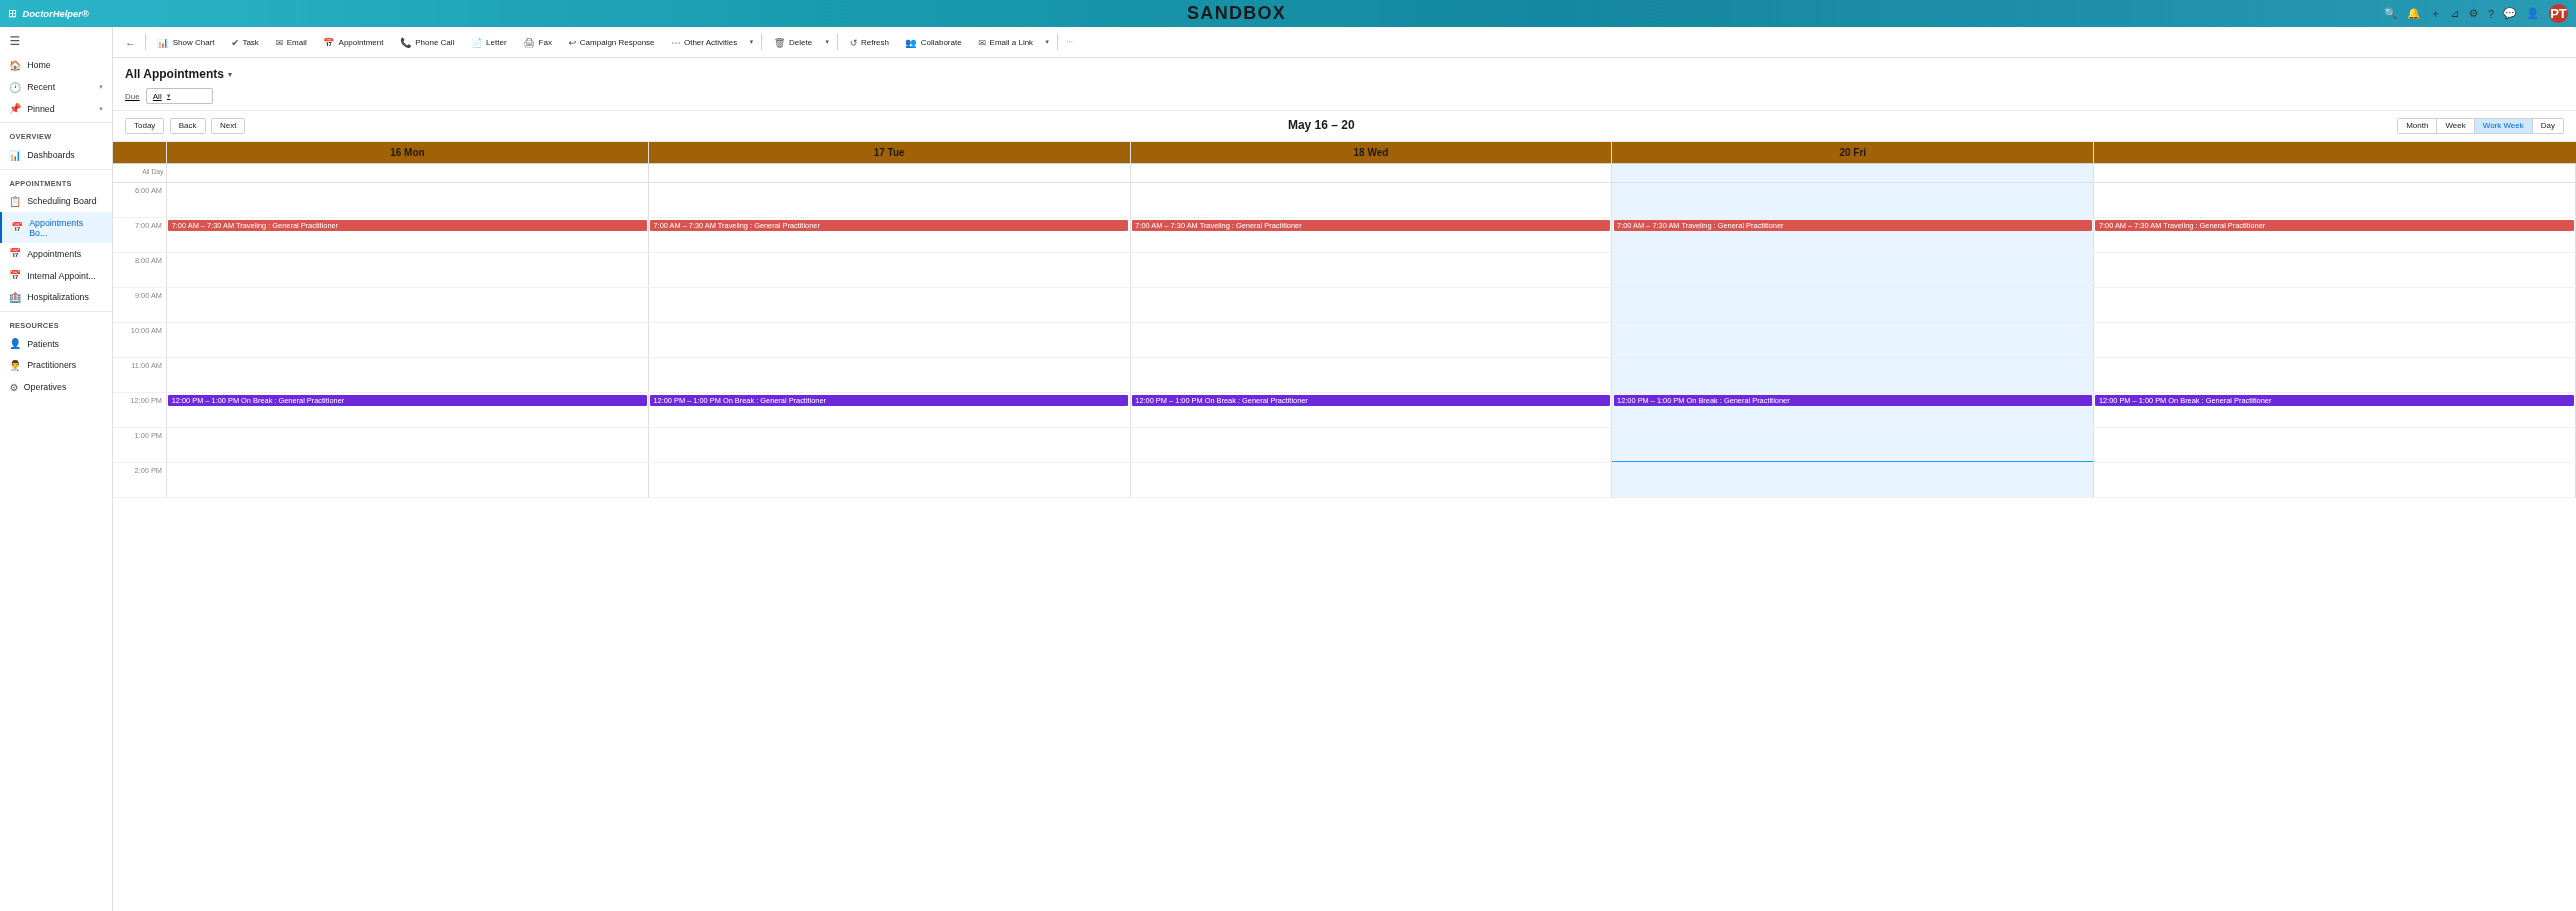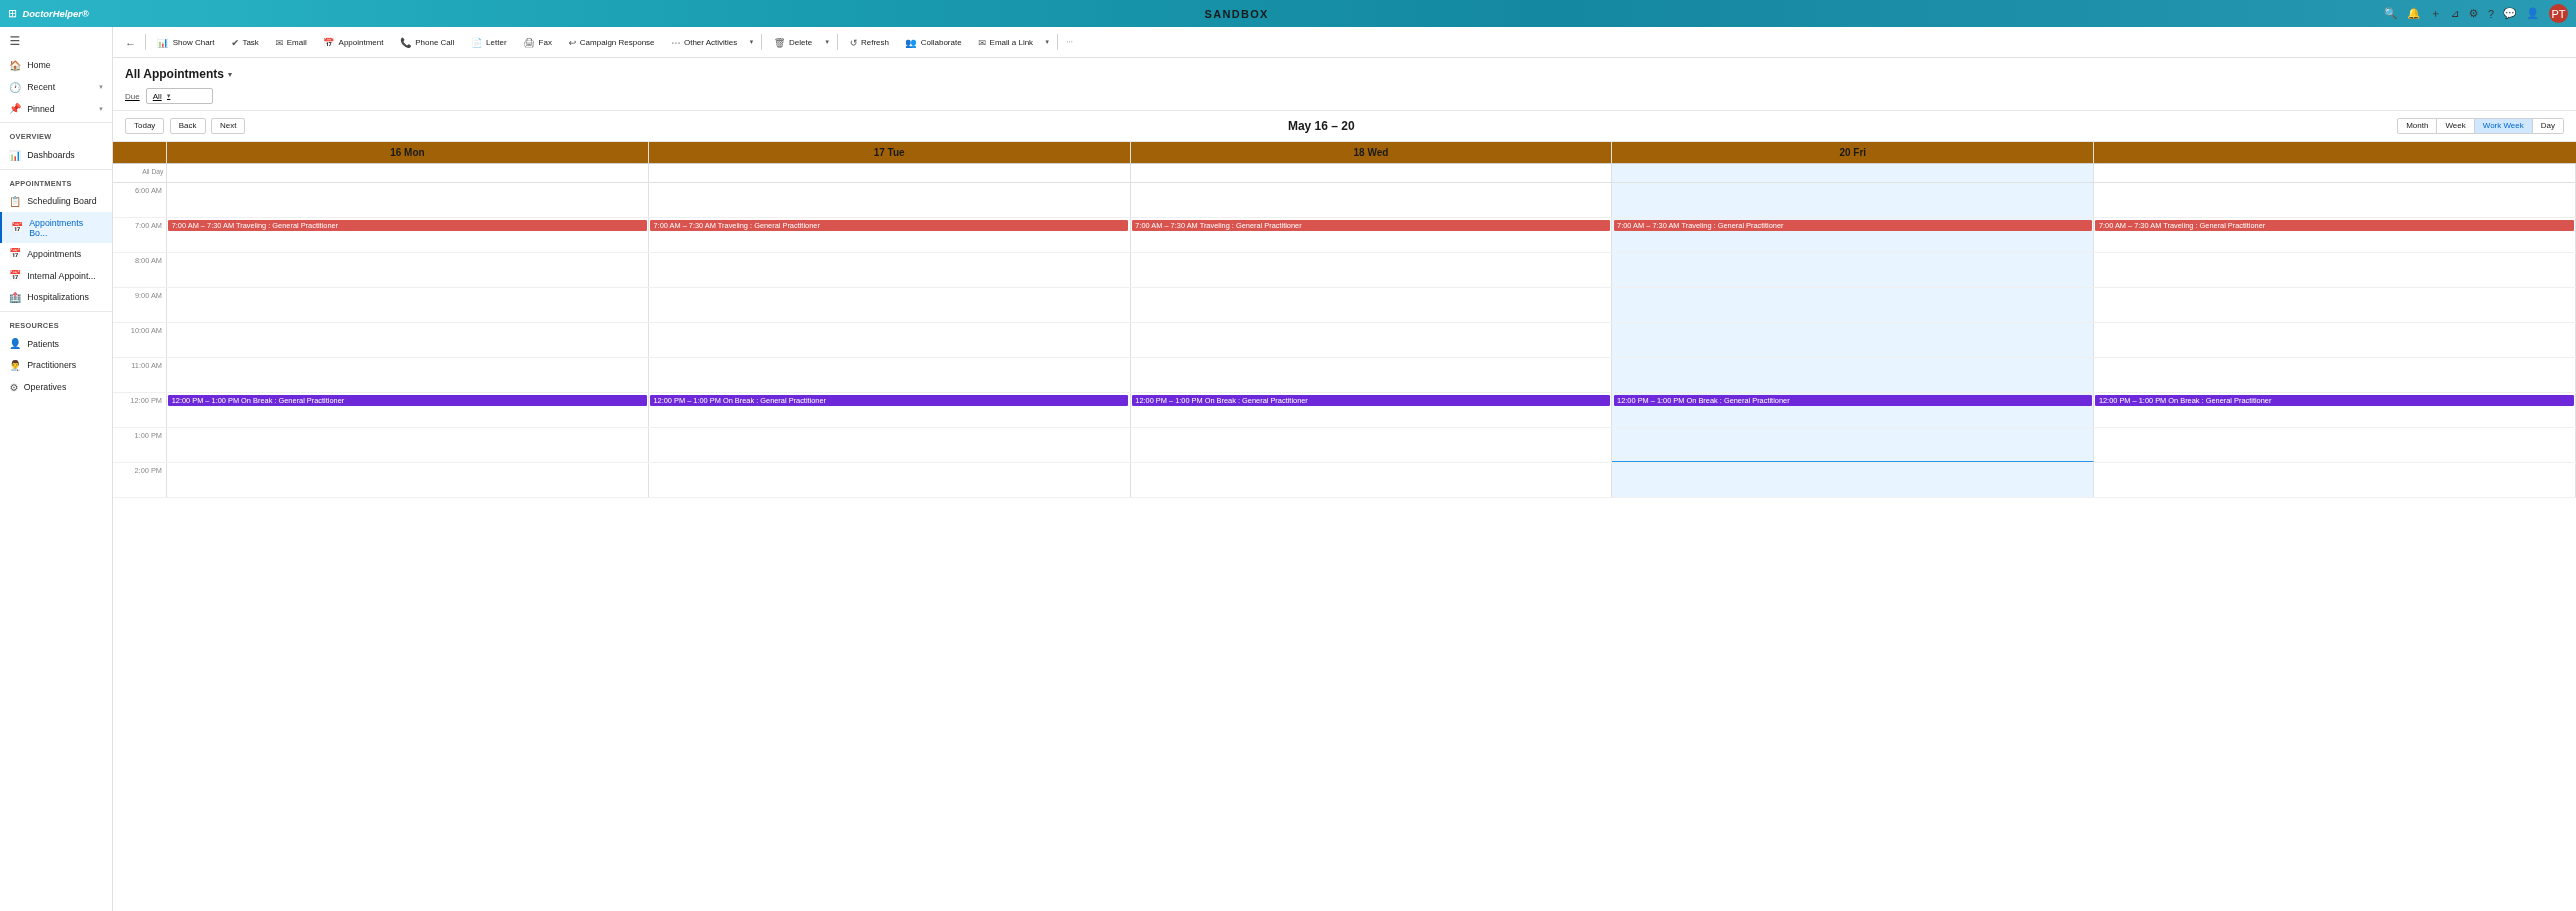--- a/index.html
+++ b/index.html
@@ -11,24 +11,24 @@
       background: linear-gradient(90deg, #2bb5c8 0%, #1a9db0 30%, #1488a0 60%, #1e8fa8 80%, #2a9bb5 100%);
       display: flex;
       align-items: center;
       padding: 0 8px;
       gap: 5.4px;
       flex-shrink: 0;
     }
     .app-bar-grid { color: #fff; font-size: 10.8px; cursor: pointer; }
     .app-bar-logo { color: #fff; font-weight: 700; font-size: 9.4px; display: flex; align-items: center; gap: 2.7px; }
     .app-bar-logo-wave { font-style: italic; }
-    .app-bar-title { flex: 1; text-align: center; color: #1a1a1a; font-size: 11px; font-weight: 600; letter-spacing: 1.3px; }
+    .app-bar-title { flex: 1; text-align: center; color: #1a1a1a; font-size: 18px; font-weight: 600; letter-spacing: 1.3px; }
     .app-bar-icons { display: flex; align-items: center; gap: 9.4px; color: #333; font-size: 10.8px; }
     .app-bar-icon { cursor: pointer; color: #333; }
-    .app-bar-avatar { width: 19px; height: 19px; border-radius: 50%; background: #c0392b; color: #fff; display: flex; align-items: center; justify-content: center; font-size: 11px; font-weight: 400; cursor: pointer; }
+    .app-bar-avatar { width: 19px; height: 19px; border-radius: 50%; background: #c0392b; color: #fff; display: flex; align-items: center; justify-content: center; font-size: 13px; font-weight: 700; cursor: pointer; }
 
     
     .main-layout { display: flex; flex: 1; overflow: hidden; }
 
     
     .sidebar { width: 113px; background: #fff; border-right: 0.7px solid #e0e0e0; display: flex; flex-direction: column; overflow-y: auto; flex-shrink: 0; }
     .sidebar-hamburger { padding: 6.7px 9.4px; cursor: pointer; font-size: 12px; color: #555; }
     .sidebar-item { display: flex; align-items: center; gap: 5.4px; padding: 5.4px 9.4px; cursor: pointer; color: #1a1a1a; font-size: 8.8px; }
     .sidebar-item.active { background: #e8f4ff; color: #0066cc; border-left: 2px solid #0066cc; }
     .sidebar-item .icon { font-size: 10px; color: #555; }
@@ -52,21 +52,21 @@
     .page-header { padding: 9.4px 12px 5.4px; border-bottom: 0.7px solid #e8e8e8; }
     .page-title-row { display: flex; align-items: center; gap: 4px; margin-bottom: 6.7px; }
     .page-title { font-size: 12px; font-weight: 600; color: #1a1a1a; }
     .page-title-chevron { font-size: 8px; color: #555; cursor: pointer; }
     .filter-row { display: flex; align-items: center; gap: 6.7px; text-decoration: underline; }
     .filter-label { font-size: 8px; color: #555; }
     .filter-select { display: flex; align-items: center; border: 0.7px solid #c0c0c0; border-radius: 2px; padding: 2.7px 5.4px; font-size: 8px; gap: 5.4px; background: #fff; cursor: pointer; min-width: 67px; }
     .filter-select-caret { font-size: 6.7px; color: #555; }
 
     
-    .cal-toolbar { display: flex; align-items: center; padding: 6.7px 12px; border-bottom: 0.7px solid #e8e8e8; gap: 5.4px; }
+    .cal-toolbar { display: flex; padding: 6.7px 12px; border-bottom: 0.7px solid #e8e8e8; gap: 5.4px; }
     .cal-nav-btn { padding: 2.7px 8px; border: 0.7px solid #d0d0d0; background: #fff; border-radius: 2px; cursor: pointer; font-size: 8px; color: #1a1a1a; }
     .cal-range-title { flex: 1; text-align: center; font-size: 12px; font-weight: 700; color: #1a1a1a; }
     .cal-view-btns { display: flex; border: 0.7px solid #d0d0d0; border-radius: 2px; overflow: hidden; }
     .cal-view-btn { padding: 2.7px 8px; background: #fff; border: none; border-right: 0.7px solid #d0d0d0; cursor: pointer; font-size: 8px; color: #1a1a1a; }
     .cal-view-btn:last-child { border-right: none; }
     .cal-view-btn.active { background: #d0e8ff; color: #0066cc; font-weight: 500; }
 
     
     .cal-grid { flex: 1; overflow-y: auto; display: flex; flex-direction: column; }
     .cal-header-row { display: grid; grid-template-columns: 54px repeat(5, 1fr); border-bottom: 1.3px solid #d0d0d0; position: sticky; top: 0; background: #a16207; z-index: 10; }

